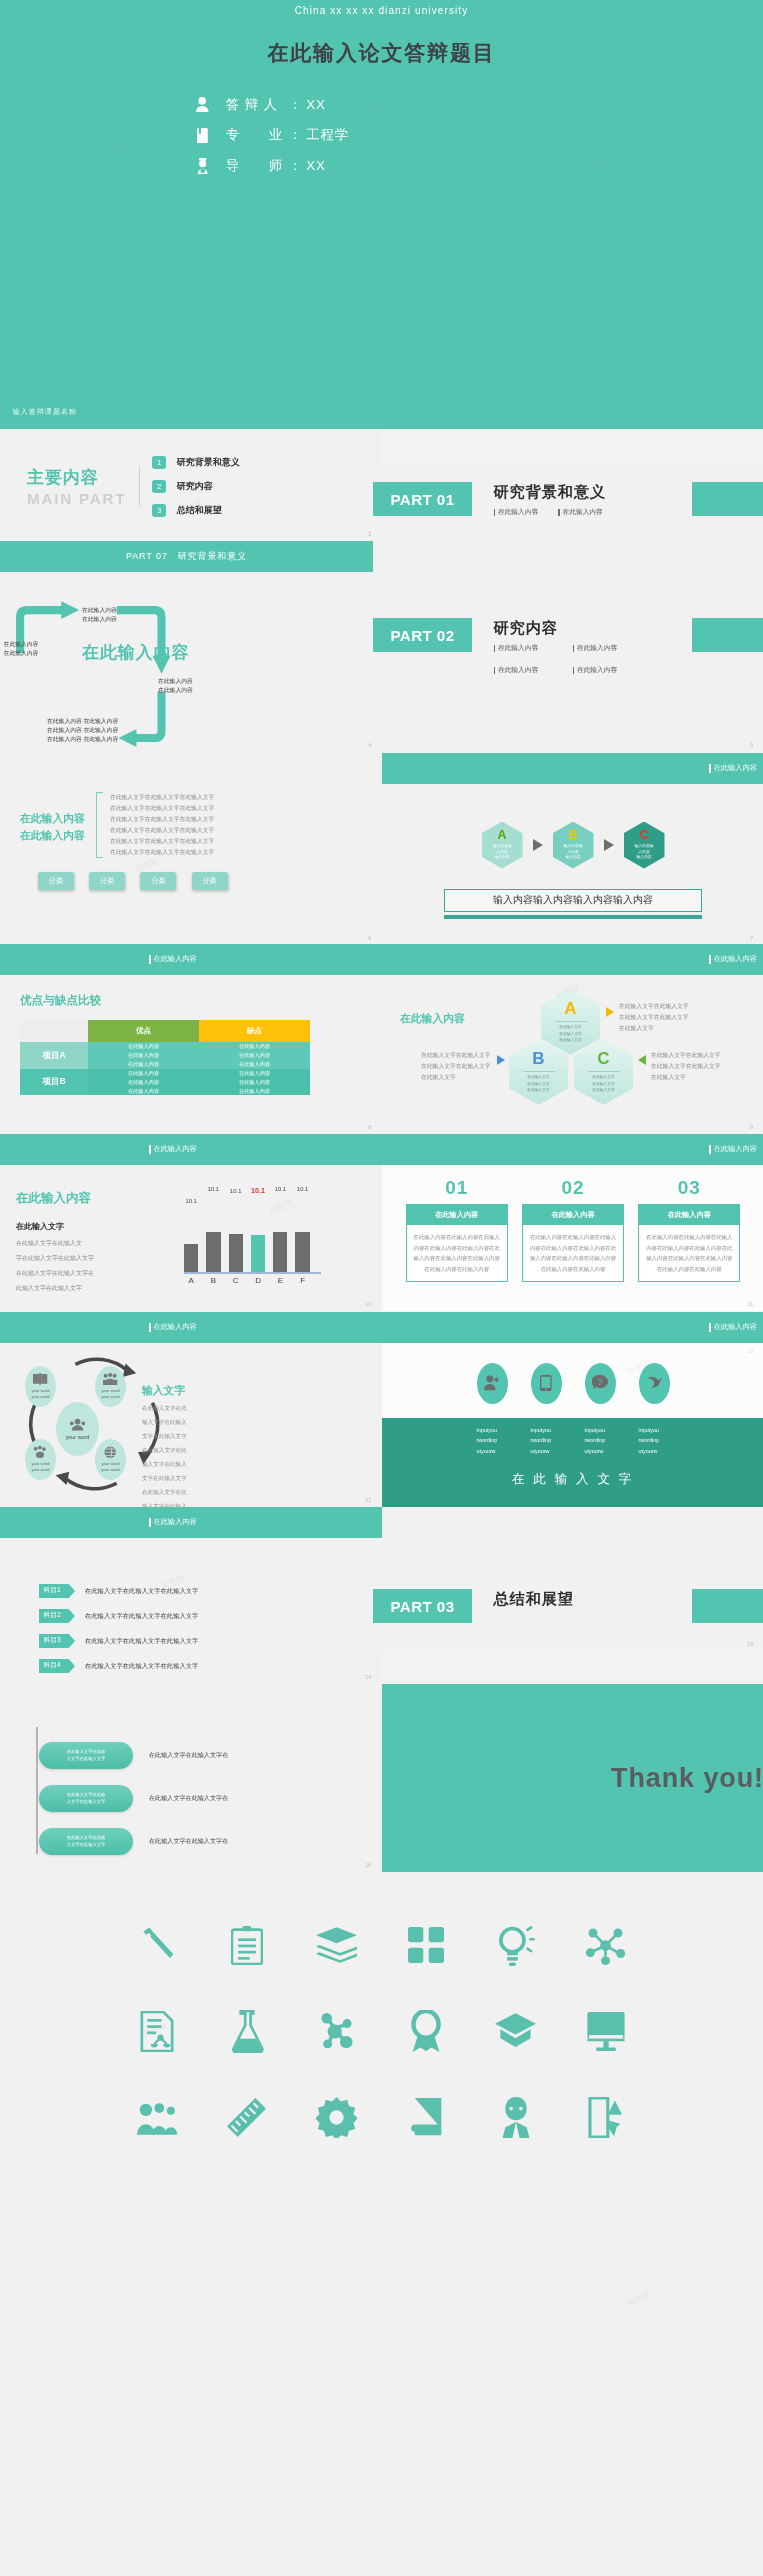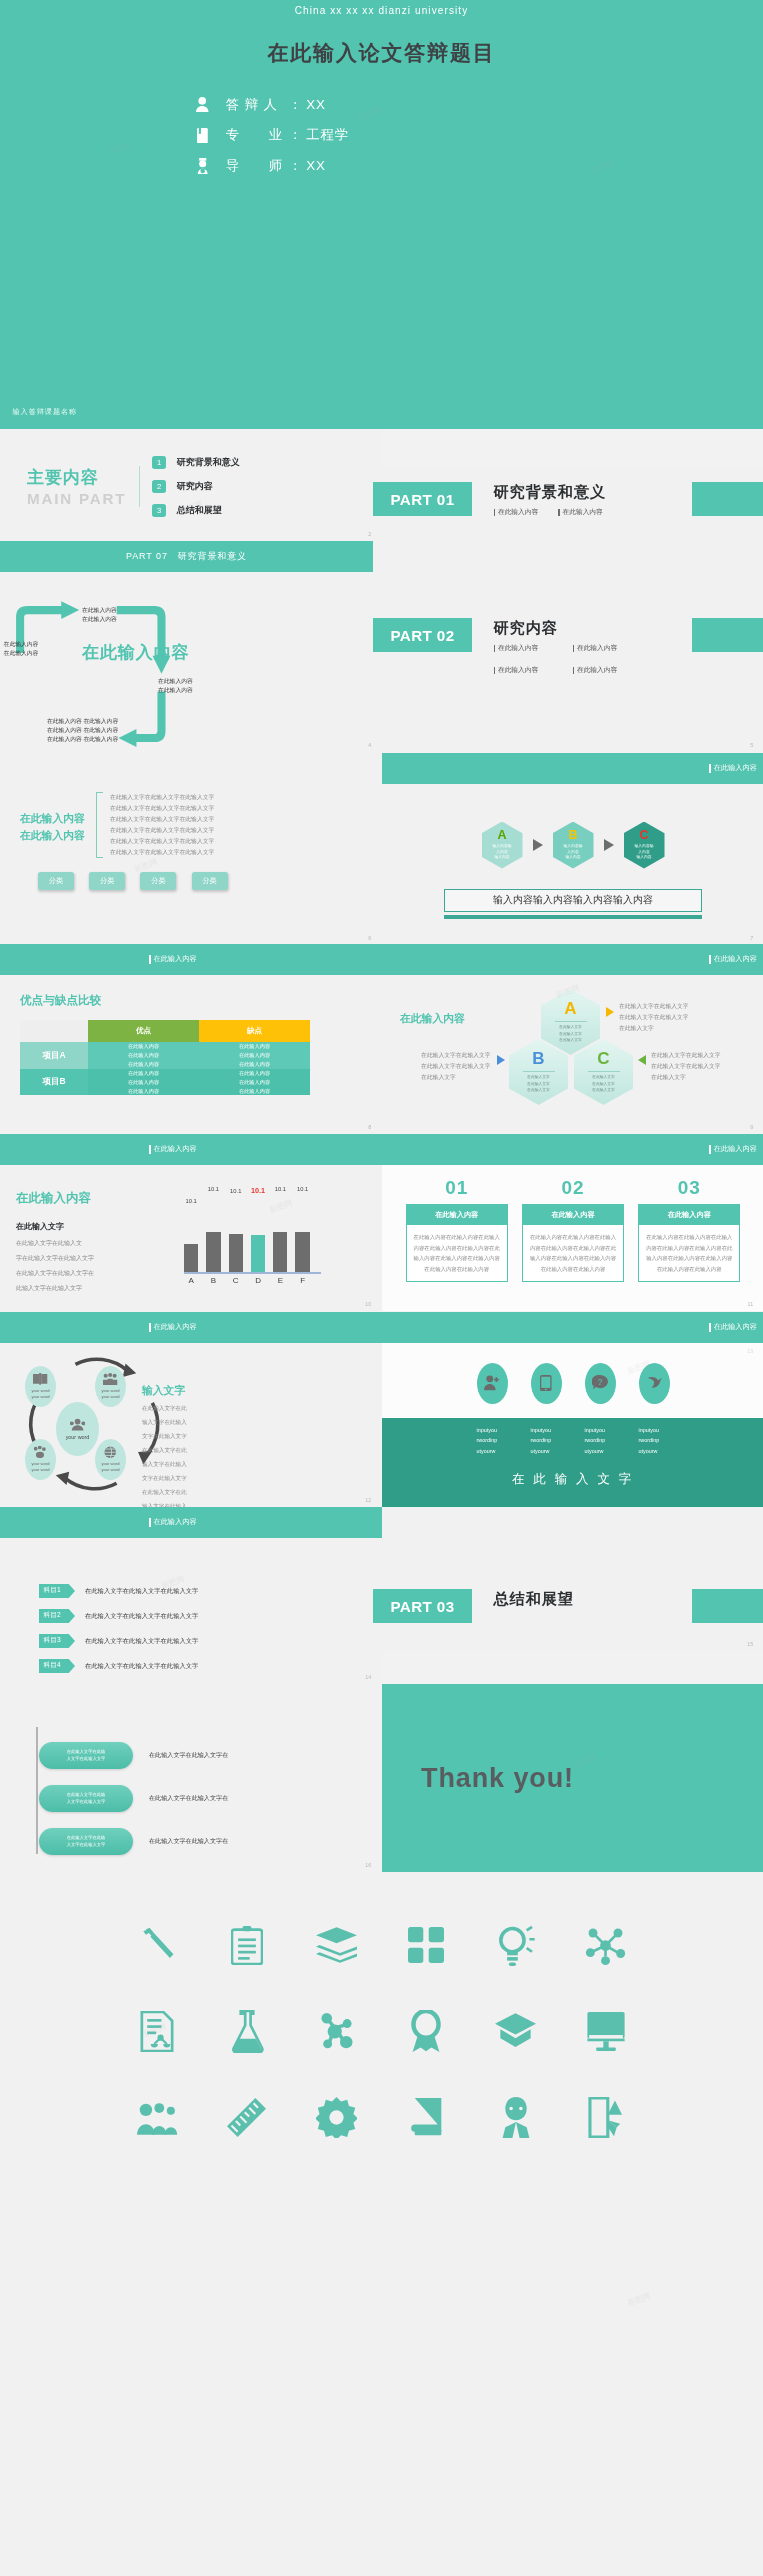--- a/index.html
+++ b/index.html
@@ -611,21 +611,21 @@
     </div>
     <div style="display:flex; align-items:center; height:43px;">
       <span class="pill">在此输入文字在此输<br>入文字在此输入文字</span>
       <span style="font-size:6.1px; color:#3a3a3a; margin-left:16px;">在此输入文字在此输入文字在</span>
     </div>
   </div>
   <span class="pagenum" style="right:10.8px; bottom:3.6px;">16</span>
 </div>
 
 <div class="slide" style="left:382px; top:1684px; width:382px; height:188px; background:#52c4b0;">
-  <div style="width:100%; height:100%; display:flex; align-items:center; justify-content:flex-start;padding-left:39px;">
+  <div style="width:100%; height:100%; display:flex; align-items:center; justify-content:flex-end;padding-left:39px;">
     <span style="font-size:27px; font-weight:bold; color:#5a5d60; letter-spacing:0.9px;">Thank you!</span>
   </div>
 </div>
 
 <div class="slide grey" style="left:0; top:1873px; width:763px; height:703px;">
   <div class="icongrid" style="margin-top:48px;">
 
     <div class="iconcell">
       <svg width="39" height="39" viewBox="0 0 44 44">
           <path d="M9 4l4-2 5 6-3 3zM14 12l4-4 22 24-4 4z"></path>

